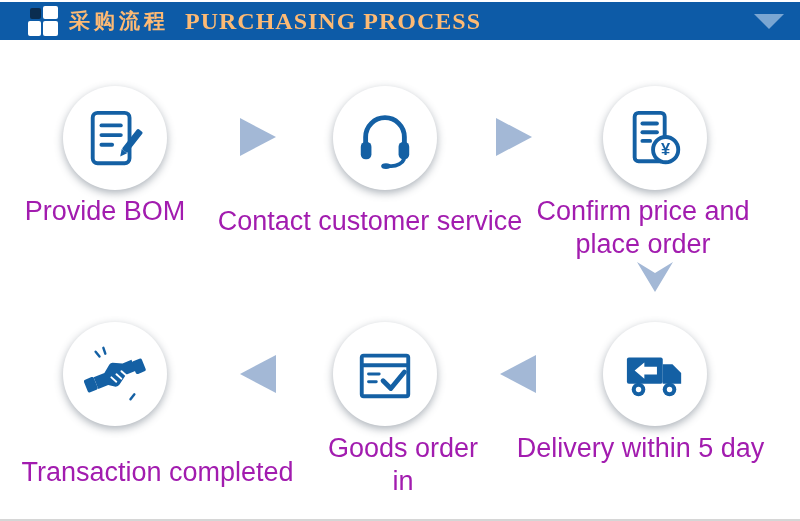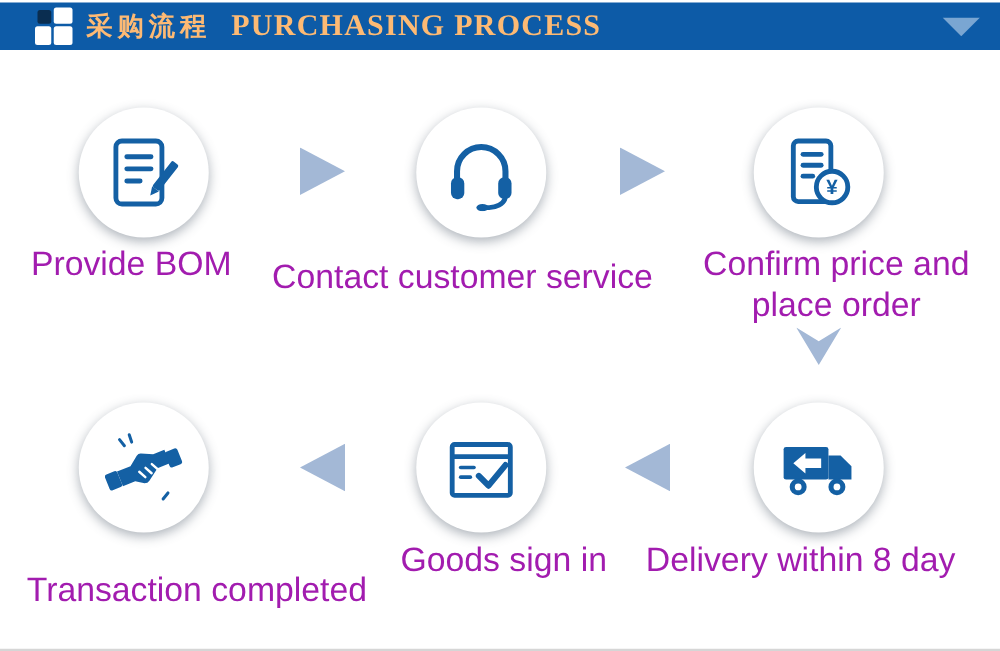--- a/index.html
+++ b/index.html
@@ -91,21 +91,21 @@
 
   <svg class="flow-arrow" style="left:240px;top:118px" width="36" height="38" viewBox="0 0 36 38">
     <polygon points="0,0 36,19 0,38" fill="#a3b8d6"></polygon>
   </svg>
   <svg class="flow-arrow" style="left:496px;top:118px" width="36" height="38" viewBox="0 0 36 38">
     <polygon points="0,0 36,19 0,38" fill="#a3b8d6"></polygon>
   </svg>
 
   <div class="label" style="left:5px;top:195px;width:200px">Provide BOM</div>
   <div class="label" style="left:190px;top:205px;width:360px">Contact customer service</div>
-  <div class="label" style="left:545px;top:195px;width:248px">Confirm price and
+  <div class="label" style="left:519px;top:195px;width:248px">Confirm price and
 place order</div>
 
   <svg class="flow-arrow" style="left:637px;top:262px" width="36" height="30" viewBox="0 0 36 30">
     <polygon points="0,0 18,11 36,0 18,30" fill="#a3b8d6"></polygon>
   </svg>
 
   <div class="step-circle" style="left:603px;top:322px">
     <svg viewBox="0 0 64 64">
       <g fill="#1460a4">
         <rect x="3" y="15" width="37" height="27" rx="2"></rect>
@@ -156,17 +156,17 @@
   </div>
 
   <svg class="flow-arrow" style="left:500px;top:355px" width="36" height="38" viewBox="0 0 36 38">
     <polygon points="36,0 0,19 36,38" fill="#a3b8d6"></polygon>
   </svg>
   <svg class="flow-arrow" style="left:240px;top:355px" width="36" height="38" viewBox="0 0 36 38">
     <polygon points="36,0 0,19 36,38" fill="#a3b8d6"></polygon>
   </svg>
 
   <div class="label" style="left:0px;top:456px;width:315px">Transaction completed</div>
-  <div class="label" style="left:318px;top:432px;width:170px">Goods sign in</div>
-  <div class="label" style="left:488px;top:432px;width:305px">Delivery within 8 day</div>
+  <div class="label" style="left:318px;top:432px;width:170px">Goods order in</div>
+  <div class="label" style="left:488px;top:432px;width:305px">Delivery within 5 day</div>
 
   <div class="bottom-line"></div>
 </div>
 
 </body></html>

